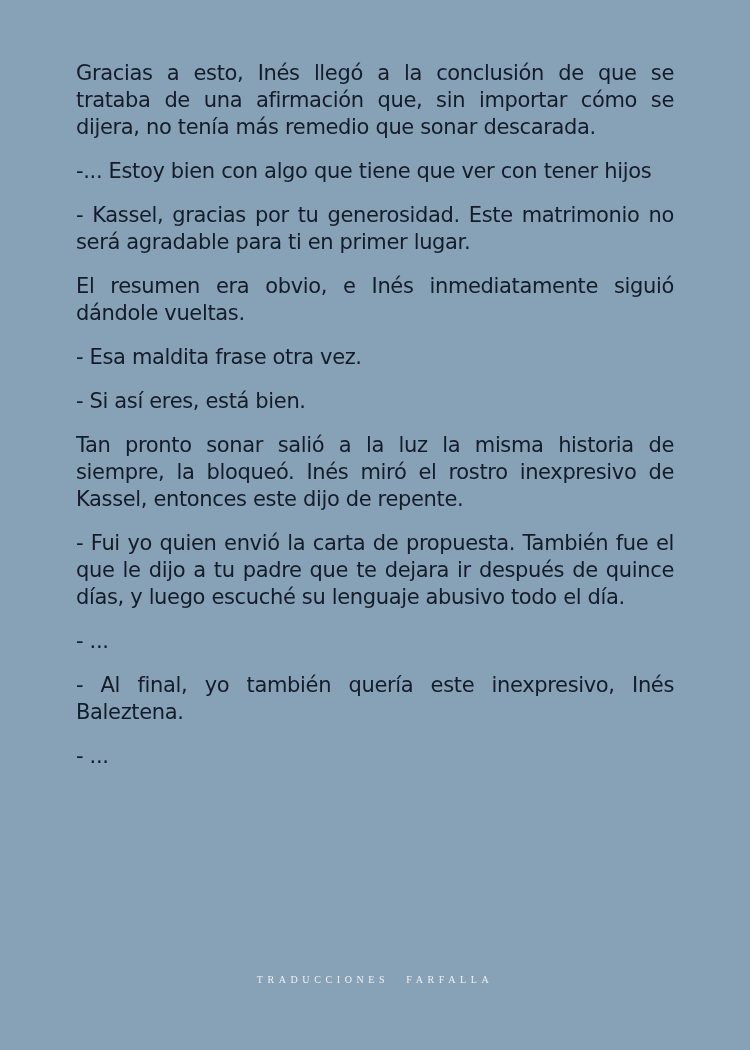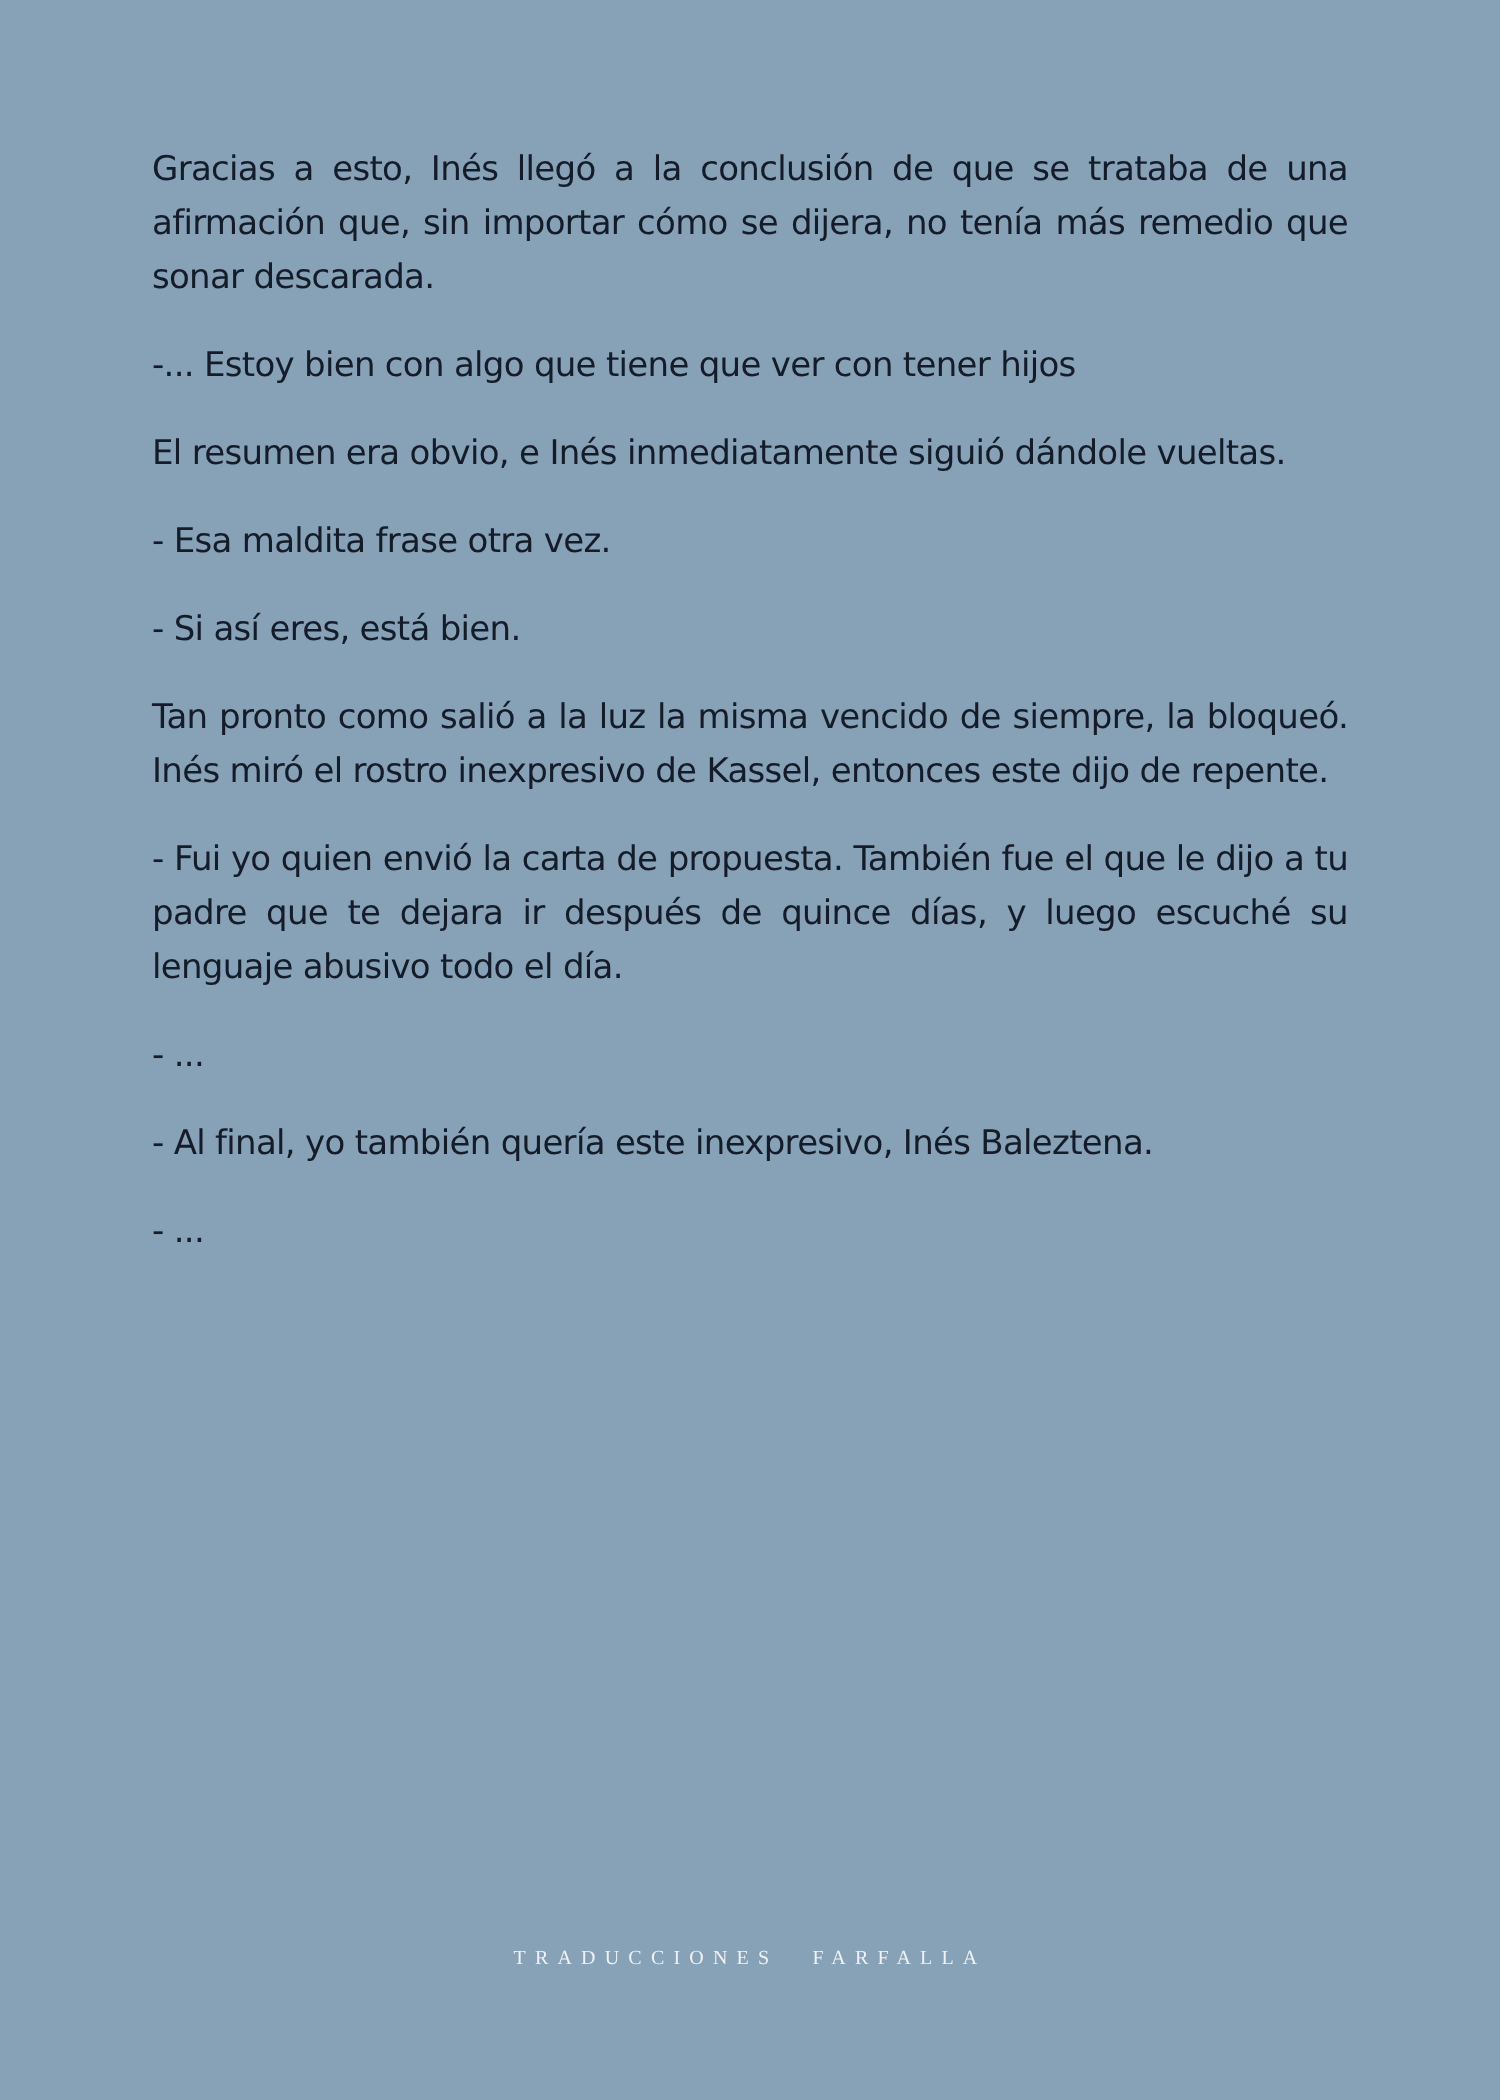--- a/index.html
+++ b/index.html
@@ -17,24 +17,24 @@
     position: absolute;
     left: 0;
     top: 0;
     width: 750px;
     height: 1050px;
     background: #87a1b6;
   }
   .content {
     position: absolute;
     left: 76px;
-    top: 72px;
+    top: 60px;
     width: 598px;
     font-family: "DejaVu Sans", sans-serif;
-    font-size: 17px;
+    font-size: 21px;
     line-height: 27px;
     color: #141c2a;
     letter-spacing: -0.35px;
     word-spacing: 0px;
   }
   .content p {
     margin: 0 0 17px 0;
     text-align: justify;
     text-align-last: left;
   }
@@ -51,24 +51,25 @@
     word-spacing: 10px;
   }
 </style>
 </head>
 <body>
 
 <div class="page">
   <div class="content">
     <p>Gracias a esto, Inés llegó a la conclusión de que se trataba de una afirmación que, sin importar cómo se dijera, no tenía más remedio que sonar descarada.</p>
     <p>-... Estoy bien con algo que tiene que ver con tener hijos</p>
+    <p>- Kassel, gracias por tu generosidad. Este matrimonio no será agradable para ti en primer lugar.</p>
     <p>El resumen era obvio, e Inés inmediatamente siguió dándole vueltas.</p>
     <p>- Esa maldita frase otra vez.</p>
     <p>- Si así eres, está bien.</p>
-    <p>Tan pronto como salió a la luz la misma vencido de siempre, la bloqueó. Inés miró el rostro inexpresivo de Kassel, entonces este dijo de repente.</p>
+    <p>Tan pronto sonar salió a la luz la misma historia de siempre, la bloqueó. Inés miró el rostro inexpresivo de Kassel, entonces este dijo de repente.</p>
     <p>- Fui yo quien envió la carta de propuesta. También fue el que le dijo a tu padre que te dejara ir después de quince días, y luego escuché su lenguaje abusivo todo el día.</p>
     <p>- ...</p>
     <p>- Al final, yo también quería este inexpresivo, Inés Baleztena.</p>
     <p>- ...</p>
   </div>
 
   <div class="footer">TRADUCCIONES FARFALLA</div>
 </div>
 
 </body></html>

